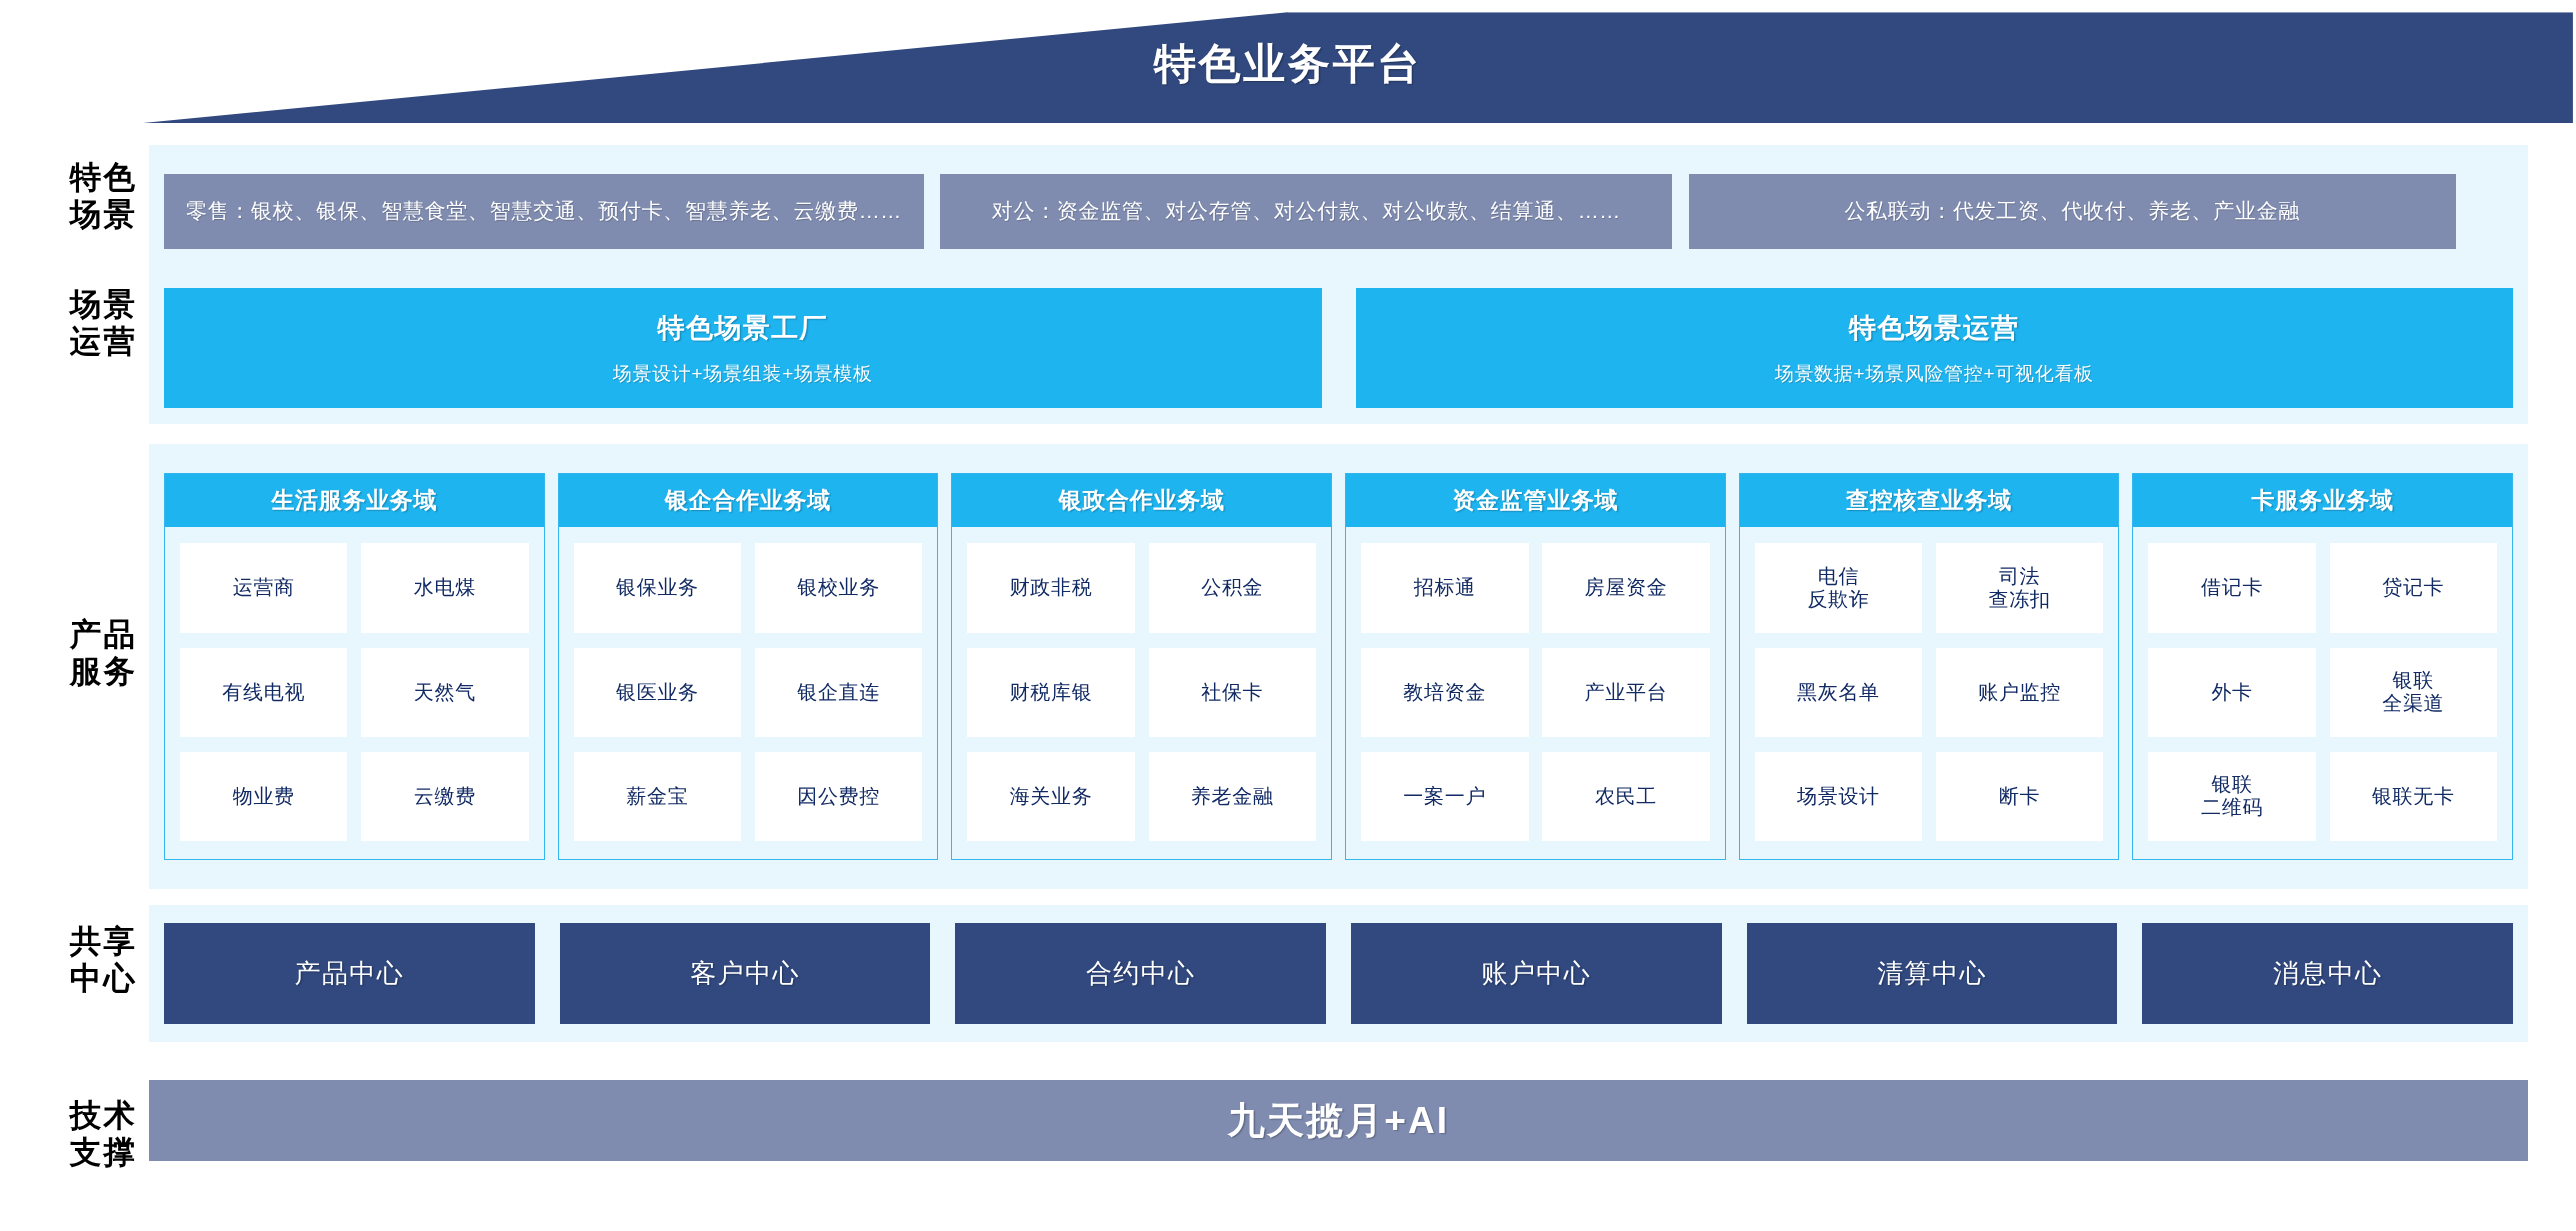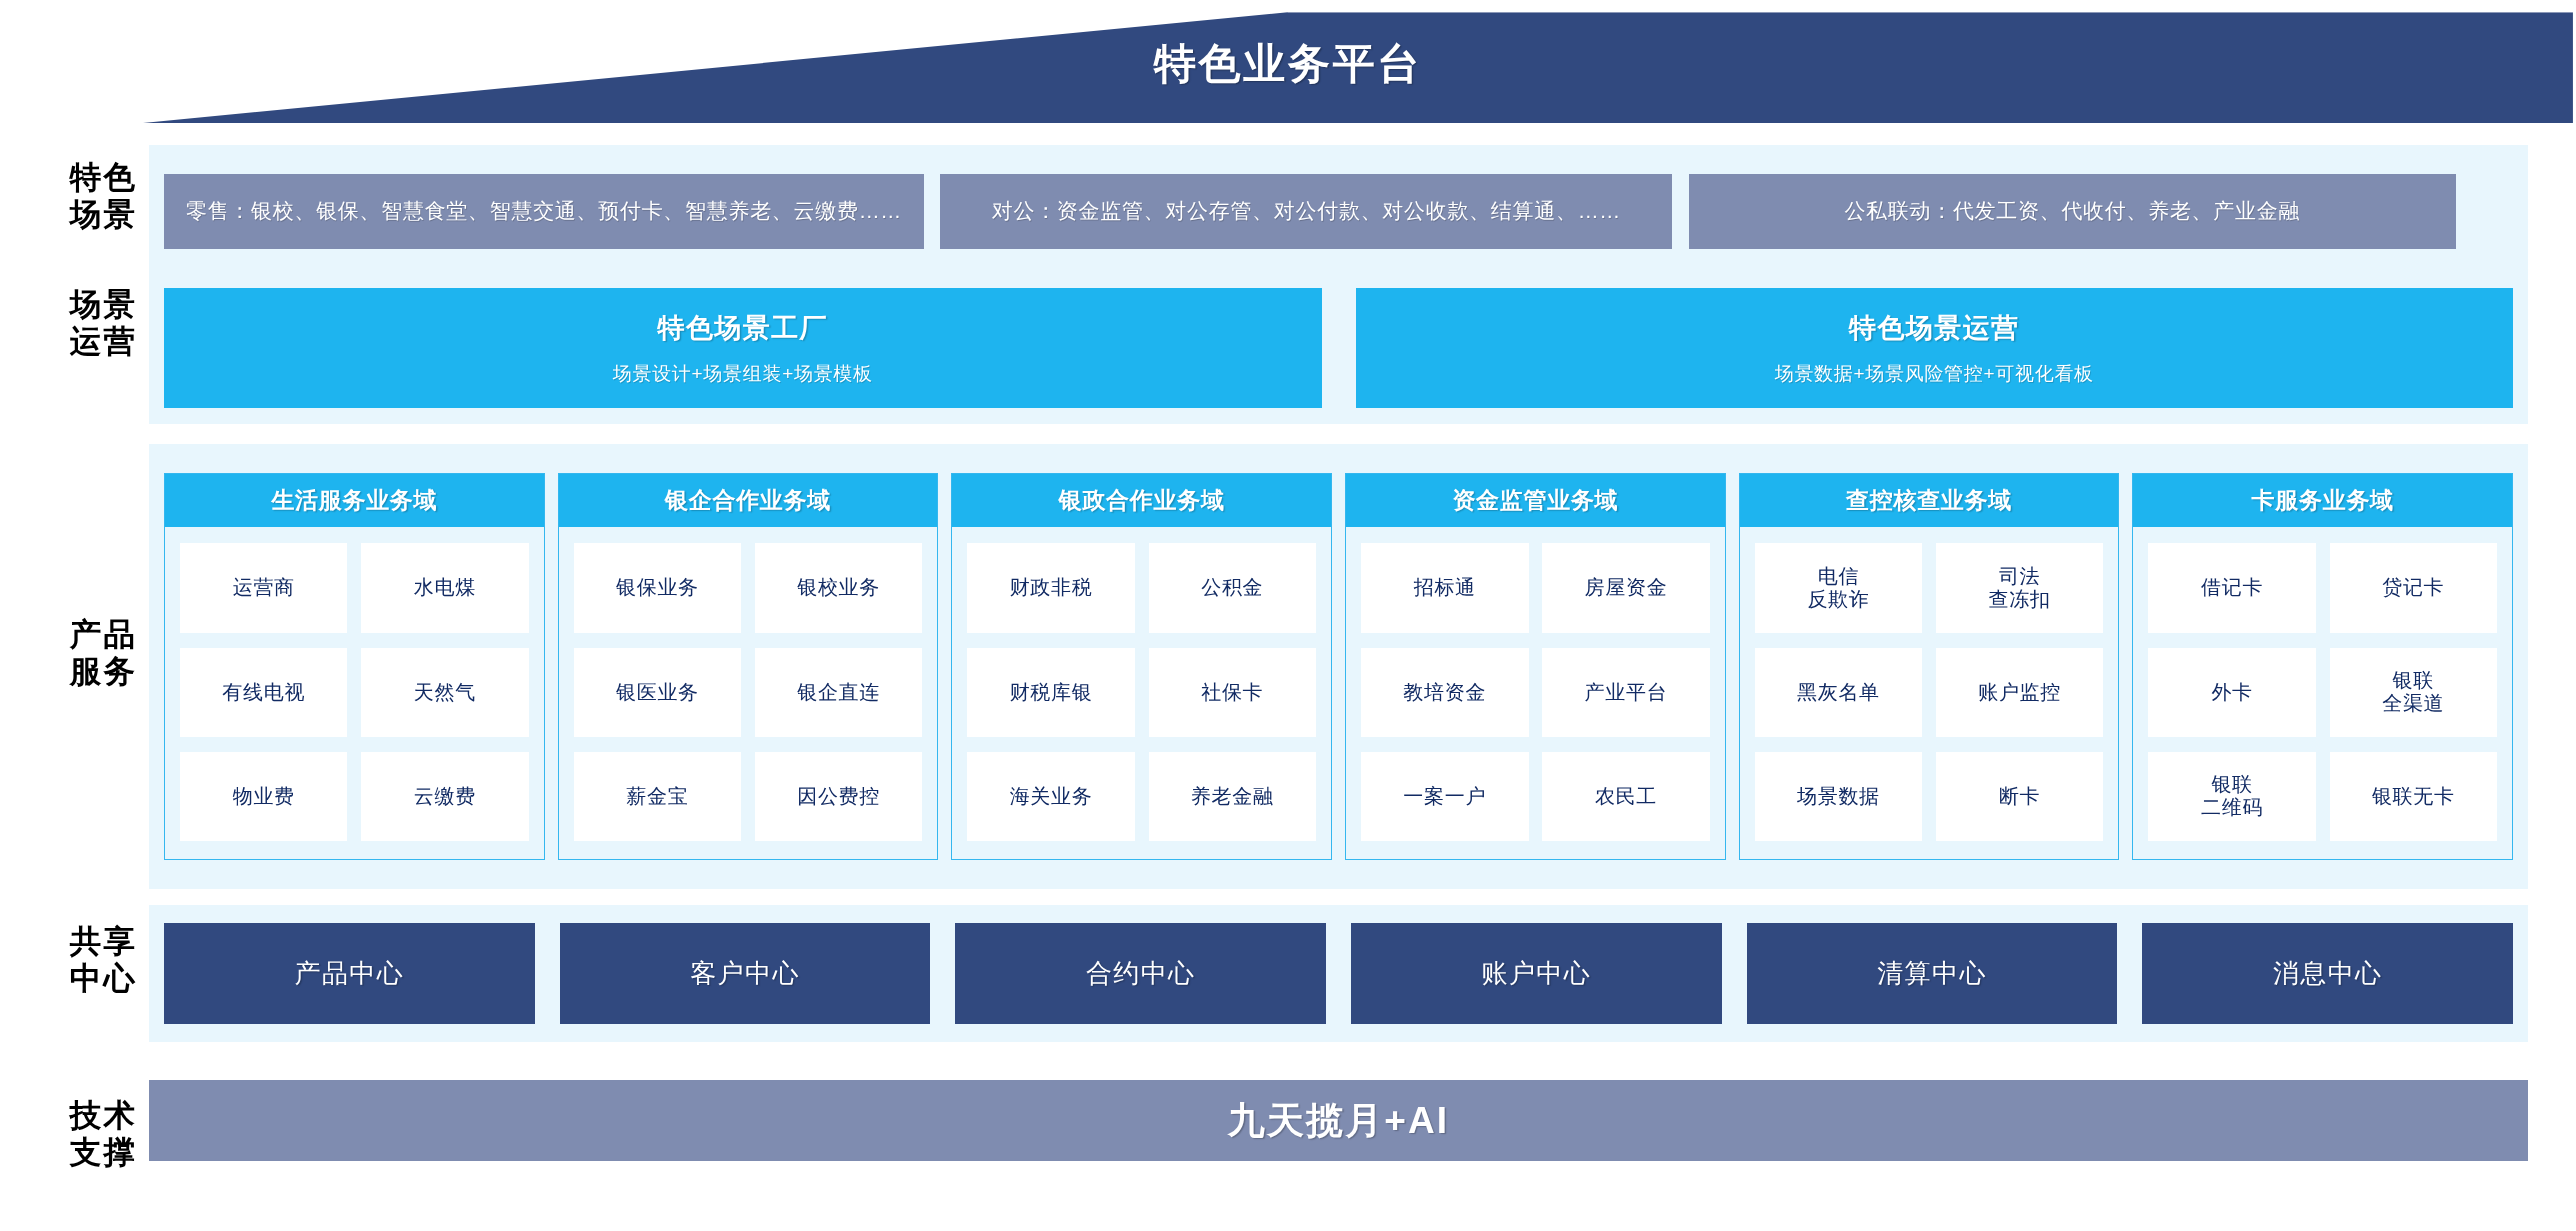--- a/index.html
+++ b/index.html
@@ -189,21 +189,21 @@
     </div>
   </div>
 
   <div class="dom-col">
     <div class="dom-head">查控核查业务域</div>
     <div class="dom-grid">
       <div class="dom-cell">电信<br>反欺诈</div>
       <div class="dom-cell">司法<br>查冻扣</div>
       <div class="dom-cell">黑灰名单</div>
       <div class="dom-cell">账户监控</div>
-      <div class="dom-cell">场景数据</div>
+      <div class="dom-cell">场景设计</div>
       <div class="dom-cell">断卡</div>
     </div>
   </div>
 
   <div class="dom-col">
     <div class="dom-head">卡服务业务域</div>
     <div class="dom-grid">
       <div class="dom-cell">借记卡</div>
       <div class="dom-cell">贷记卡</div>
       <div class="dom-cell">外卡</div>

